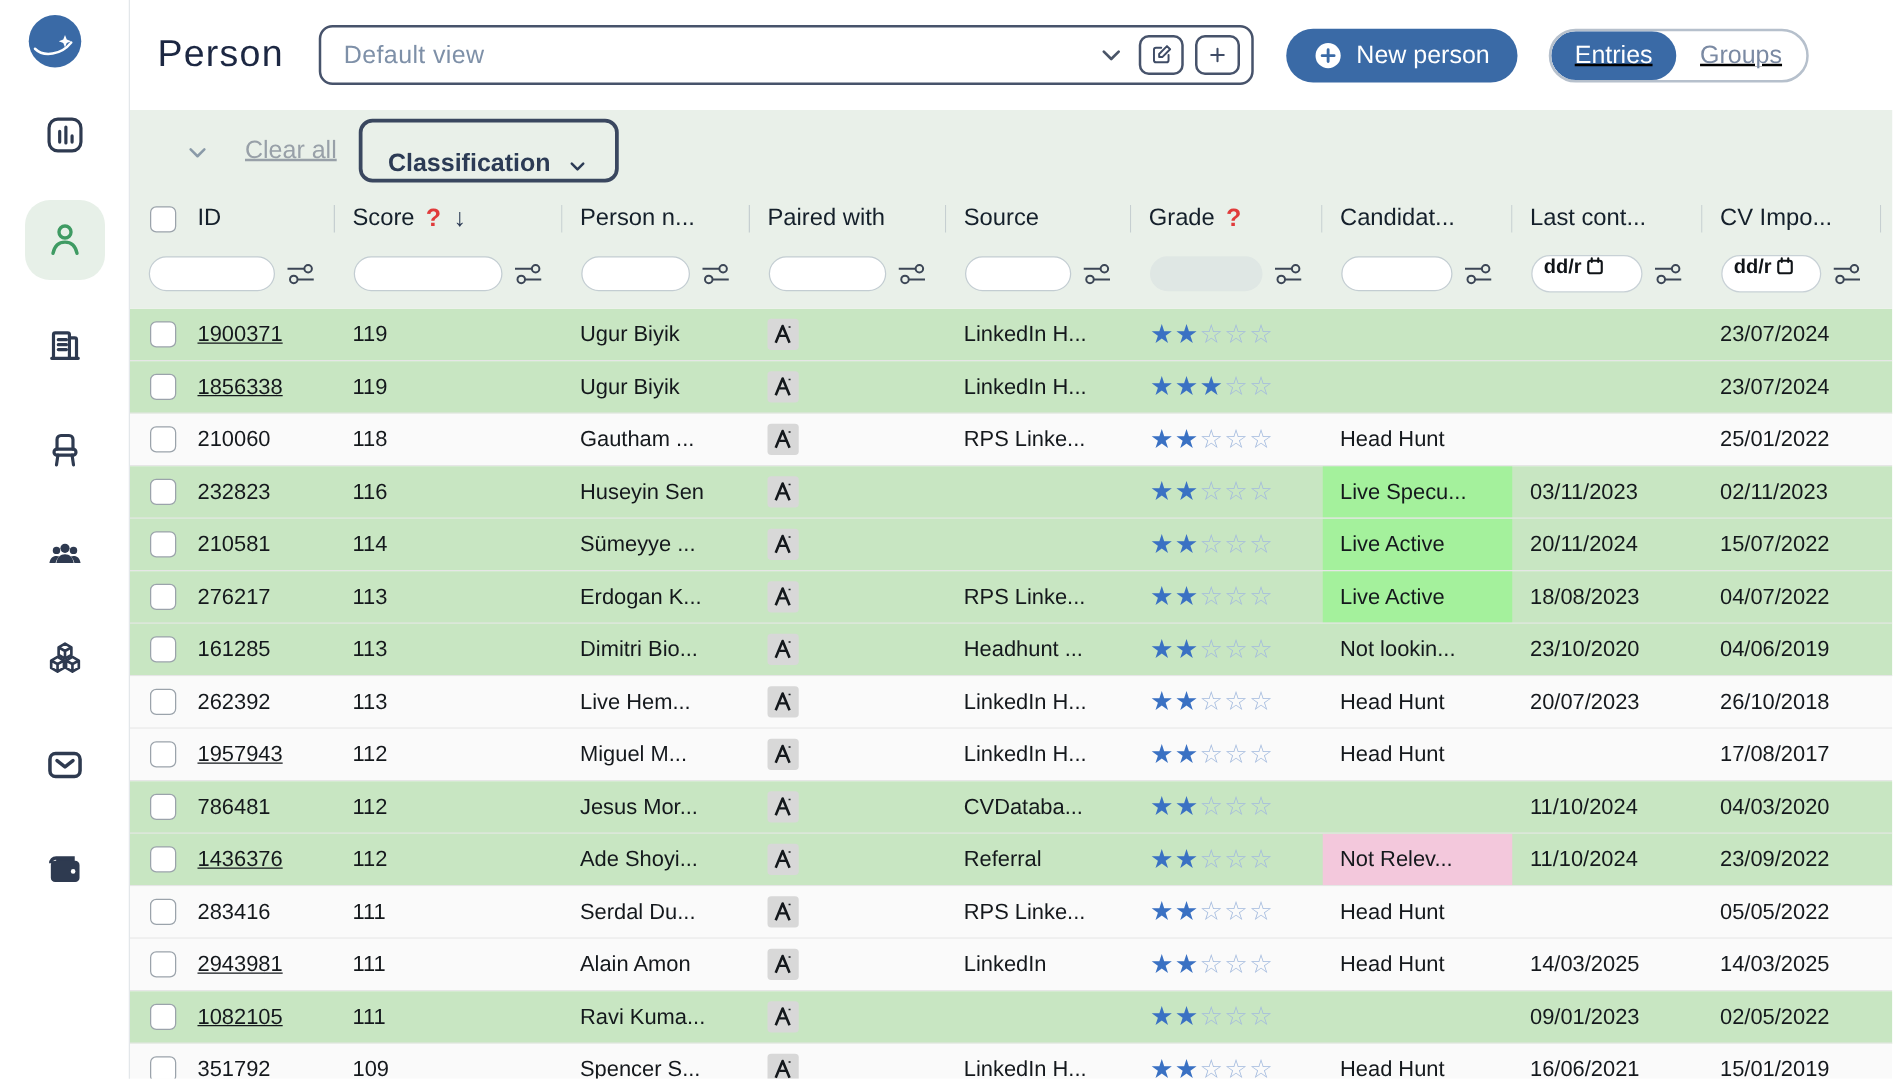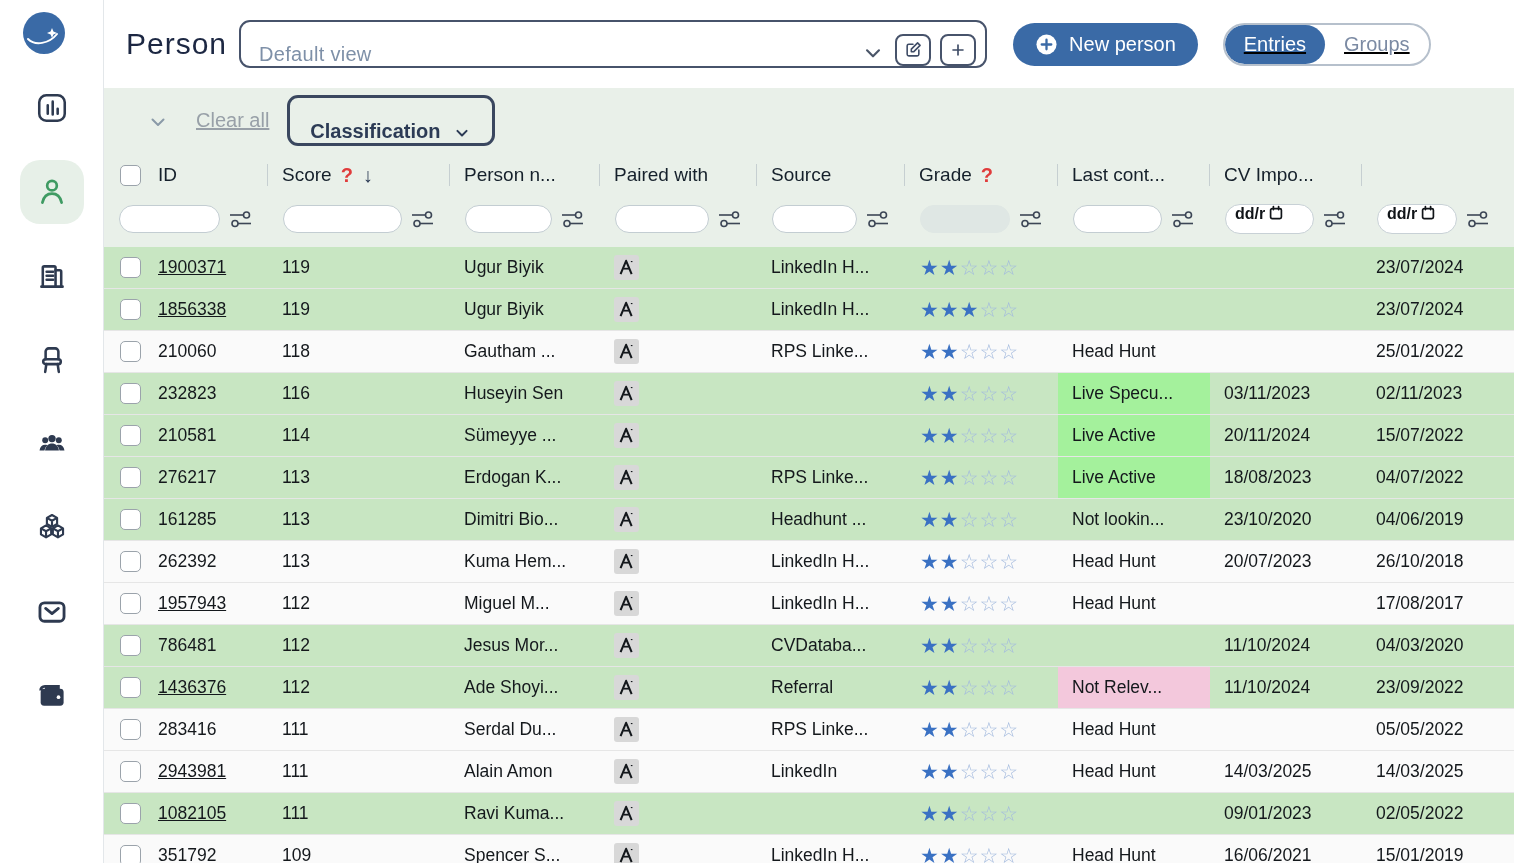--- a/index.html
+++ b/index.html
@@ -14,22 +14,22 @@
     justify-content:center; margin-top:20px; cursor:pointer; }
   .nav-item:first-of-type { margin-top:46px; }
   .nav-item.active { background:#e7f0e8; }
   .nav-item svg { width:34px; height:34px; }
 
   
   .main { margin-left:104px; width:1410px; height:863px; display:flex; flex-direction:column; }
 
   .topbar { height:88px; background:#fff; display:flex; align-items:center; flex:none; }
   .page-title { font-size:30px; color:#1c2742; font-weight:500; letter-spacing:1px; margin-left:22px; }
-  .view-select { margin-left:12px; width:748px; height:48px; border:2px solid #47536b; border-radius:11px;
-    display:flex; align-items:flex-end; padding:0 9px 0 18px; background:#fff; cursor:pointer; }
+  .view-select { margin-left:28px; width:748px; height:48px; border:2px solid #47536b; border-radius:11px;
+    display:flex; align-items:center; padding:0 9px 0 18px; background:#fff; cursor:pointer; }
   .view-select .value { flex:1; font-size:20px; color:#7e90a8; letter-spacing:.3px; }
   .mini-btn { width:36px; height:32px; border:2px solid #47536b; border-radius:8px; background:#fff;
     display:flex; align-items:center; justify-content:center; margin-left:9px; cursor:pointer; }
   .btn-primary { margin-left:26px; height:43px; border:none; border-radius:22px; background:#3a6aa6;
     color:#fff; font-size:20px; display:flex; align-items:center; gap:11px; padding:0 22px; cursor:pointer;
     font-family:"Liberation Sans",sans-serif; }
   .seg-toggle { margin-left:25px; height:43px; border:2px solid #b6c0cc; border-radius:22px;
     display:flex; overflow:hidden; background:#fff;text-decoration:underline; }
   .seg { height:100%; display:flex; align-items:center; padding:0 19px; font-size:20px; cursor:pointer; }
   .seg.on { background:#3a6aa6; color:#fff; border-radius:20px; }
@@ -229,20 +229,23 @@
           <span>Paired with</span>
         </div>
       <div class="hcell div">
           <span>Source</span>
         </div>
       <div class="hcell div">
         <span>Grade</span>
         <span class="q-mark">?</span>
       </div>
       <div class="hcell div">
+          <span>Candidat...</span>
+        </div>
+      <div class="hcell div">
           <span>Last cont...</span>
         </div>
       <div class="hcell div">
           <span>CV Impo...</span>
         </div>
       <div class="hcell"></div>
     </div>
 
     <div class="grid-filters filters-row">
         <div class="fcell">
@@ -554,21 +557,21 @@
         <div class="cell"></div>
       </div>
       <div class="grid-row white">
         <div class="cell c-check">
           <span class="checkbox"></span>
         </div>
         <div class="cell c-id">
           <span class="">262392</span>
         </div>
         <div class="cell">113</div>
-        <div class="cell">Kuma Hem...</div>
+        <div class="cell">Live Hem...</div>
         <div class="cell">
           <span class="paired-badge">
             <svg width="19" height="19" viewBox="0 0 24 24" fill="none" stroke="#14181c" stroke-linejoin="round">
   <path d="M4.5 20.5 L11.5 3.5 L18.5 20.5" stroke-width="2.6"></path>
   <path d="M8.2 13.5 H15" stroke-width="2.2"></path>
   <path d="M17.5 4.5 l2 0" stroke-width="1.4"></path>
             </svg>
           </span>
         </div>
         <div class="cell">LinkedIn H...</div>

